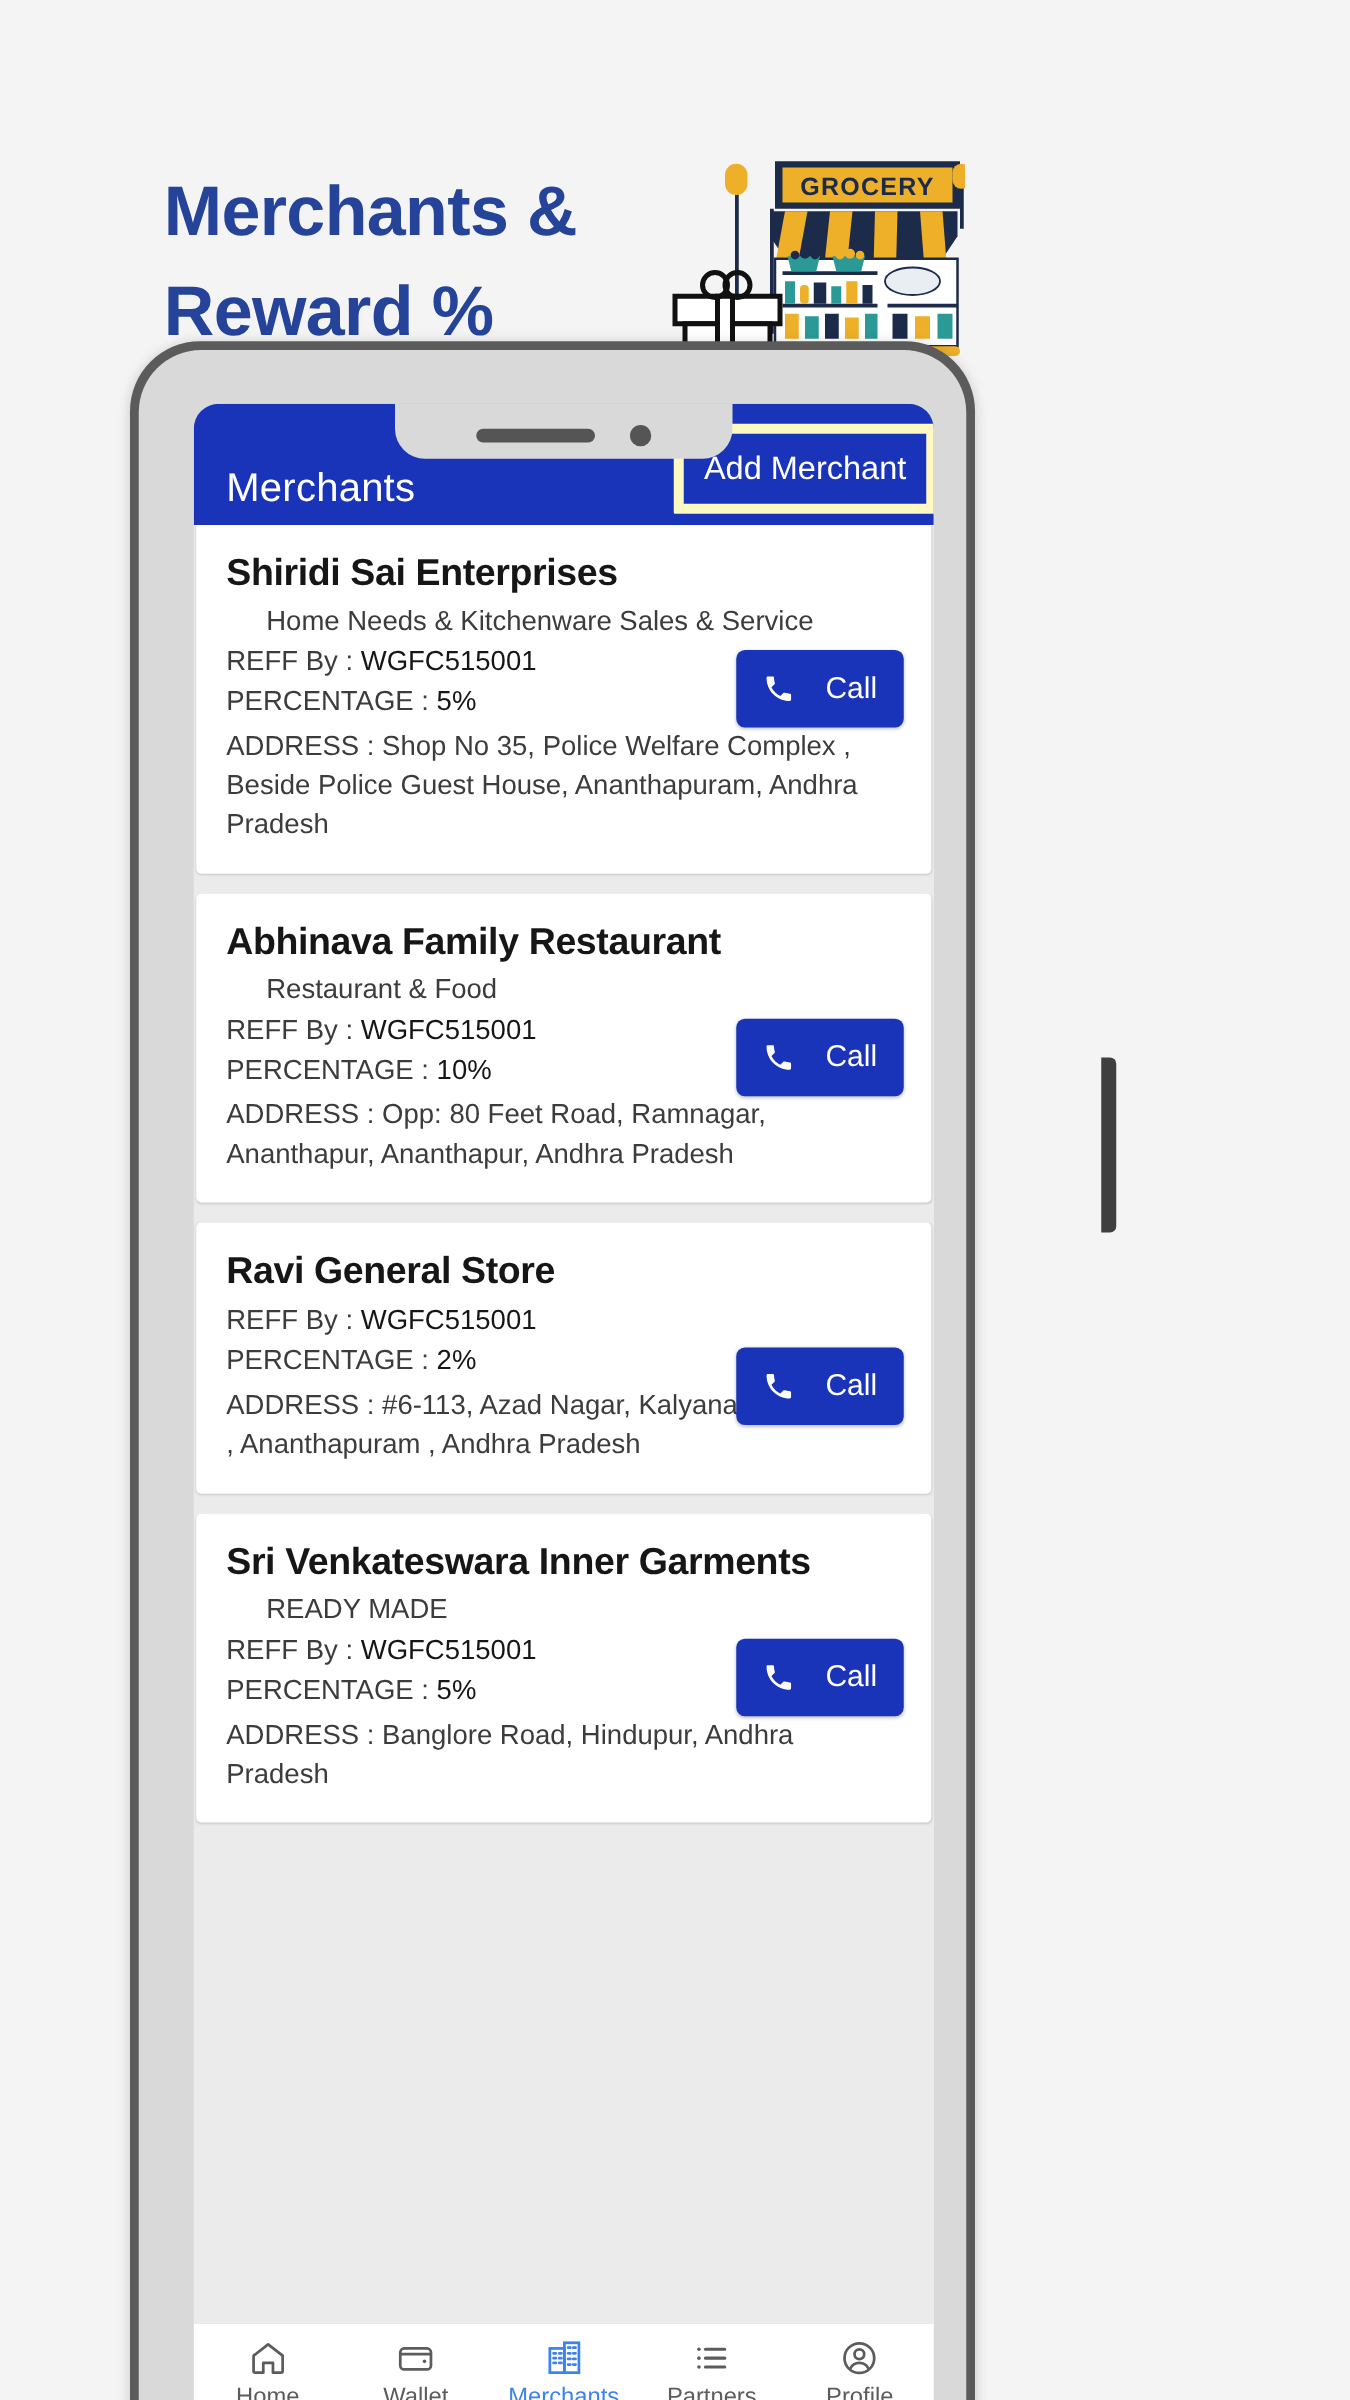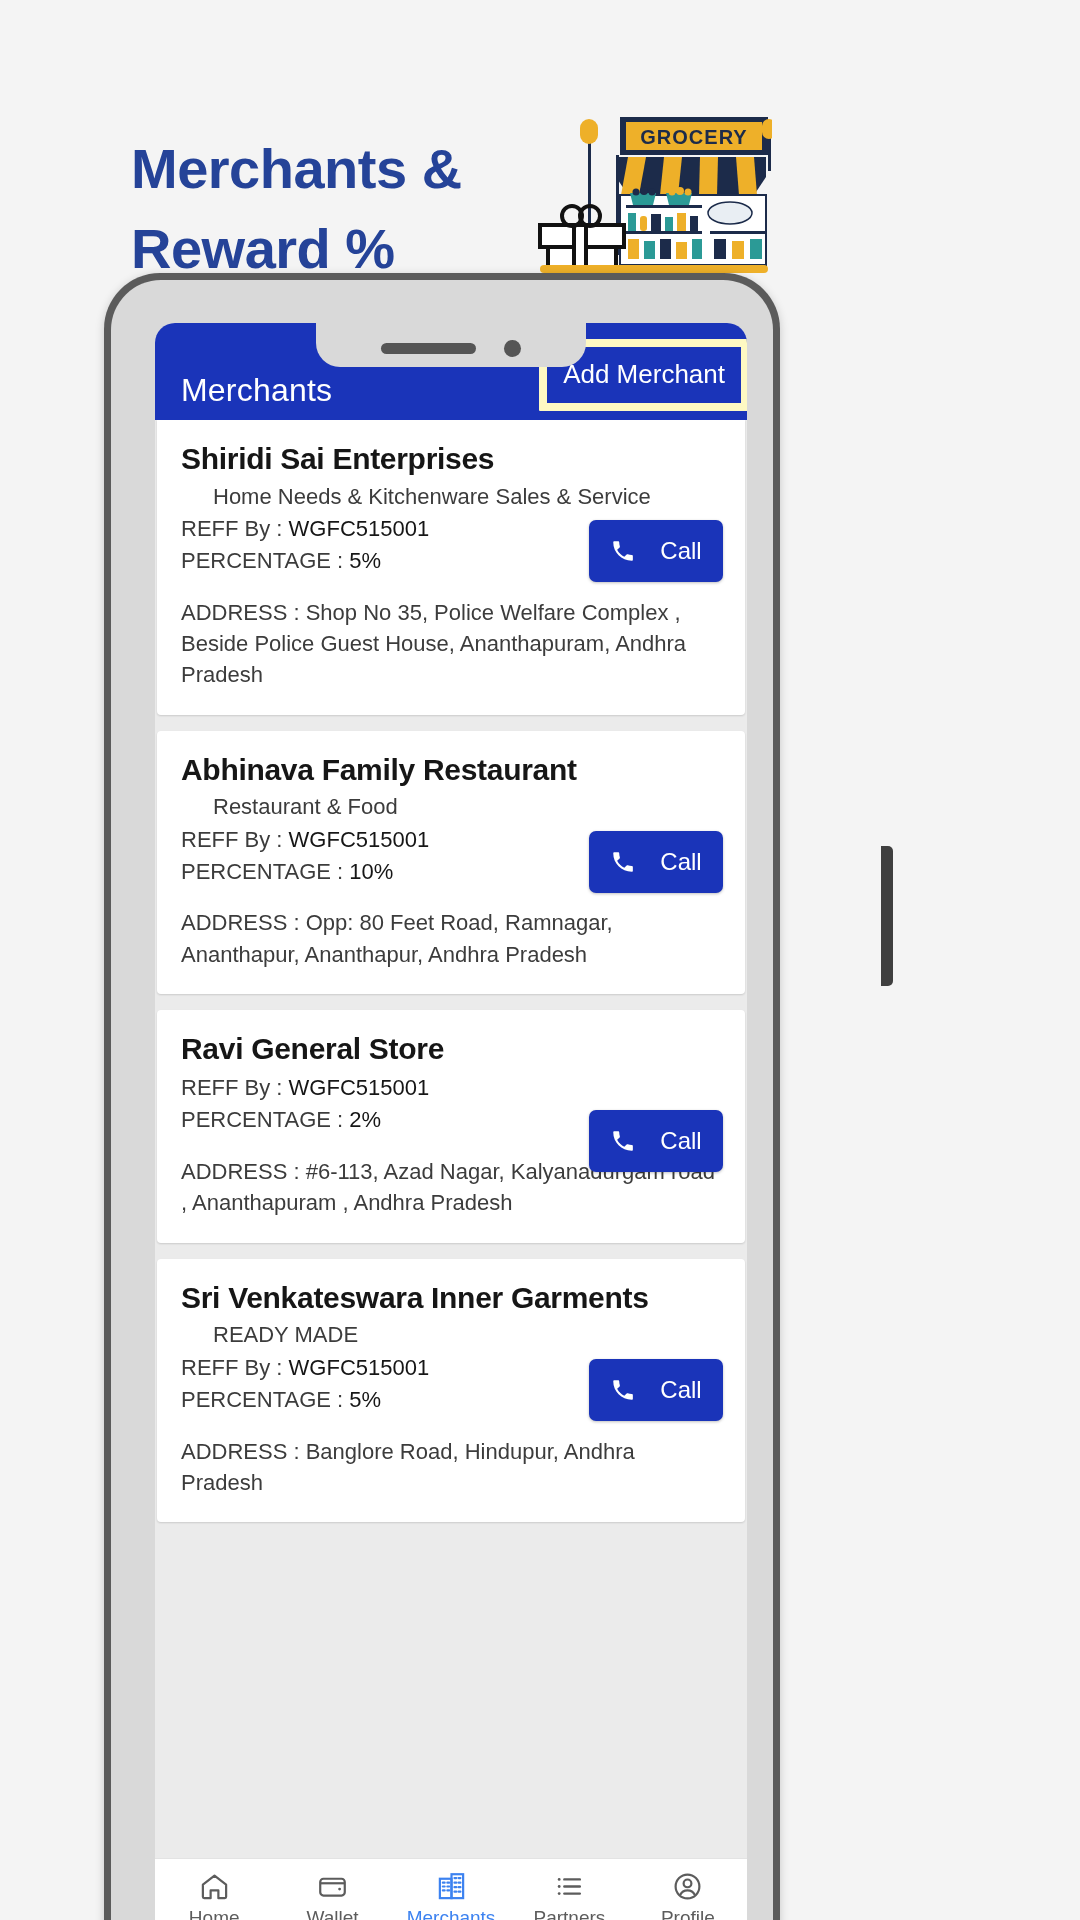--- a/index.html
+++ b/index.html
@@ -17,21 +17,21 @@
   }
   .promo-title {
     position:absolute; left:131px; top:88px;
     width:420px;
     font-size:56px; line-height:1.42;
     font-weight:bold;
     color:#254398;
     letter-spacing:-0.5px;
   }
   .promo-art {
-    position:absolute; left:524px; top:72px; width:248px; height:160px;
+    position:absolute; left:524px; top:84px; width:248px; height:160px;
   }
 
   
   .phone-outer {
     position:absolute; left:104px; top:273px;
     width:676px; height:1660px;
     background:#5b5b5b;
     border-radius:56px 56px 0 0;
     box-shadow:0 2px 10px rgba(0,0,0,.18);
   }
@@ -115,21 +115,21 @@
     margin-bottom:6px;
   }
   .m-cat {
     font-size:22px; color:#3c3c3c; line-height:1.3; margin-bottom:2px;margin-left:32px;
   }
   .m-kv {
     font-size:22px; color:#3c3c3c; line-height:1.45;
   }
   .m-kv b { color:#161616; font-weight:normal; }
   .m-addr {
-    font-size:22px; color:#3c3c3c; line-height:1.42; margin-top:20px;
+    font-size:22px; color:#3c3c3c; line-height:1.42; margin-top:4px;
   }
   .call-btn {
     position:absolute; right:22px;
     width:134px; height:62px;
     background:#1a34b9;
     border-radius:7px;
     display:flex; align-items:center; justify-content:center; gap:24px;
     color:#fff; font-size:24px;
     box-shadow:0 1px 3px rgba(0,0,0,.25);
   }

